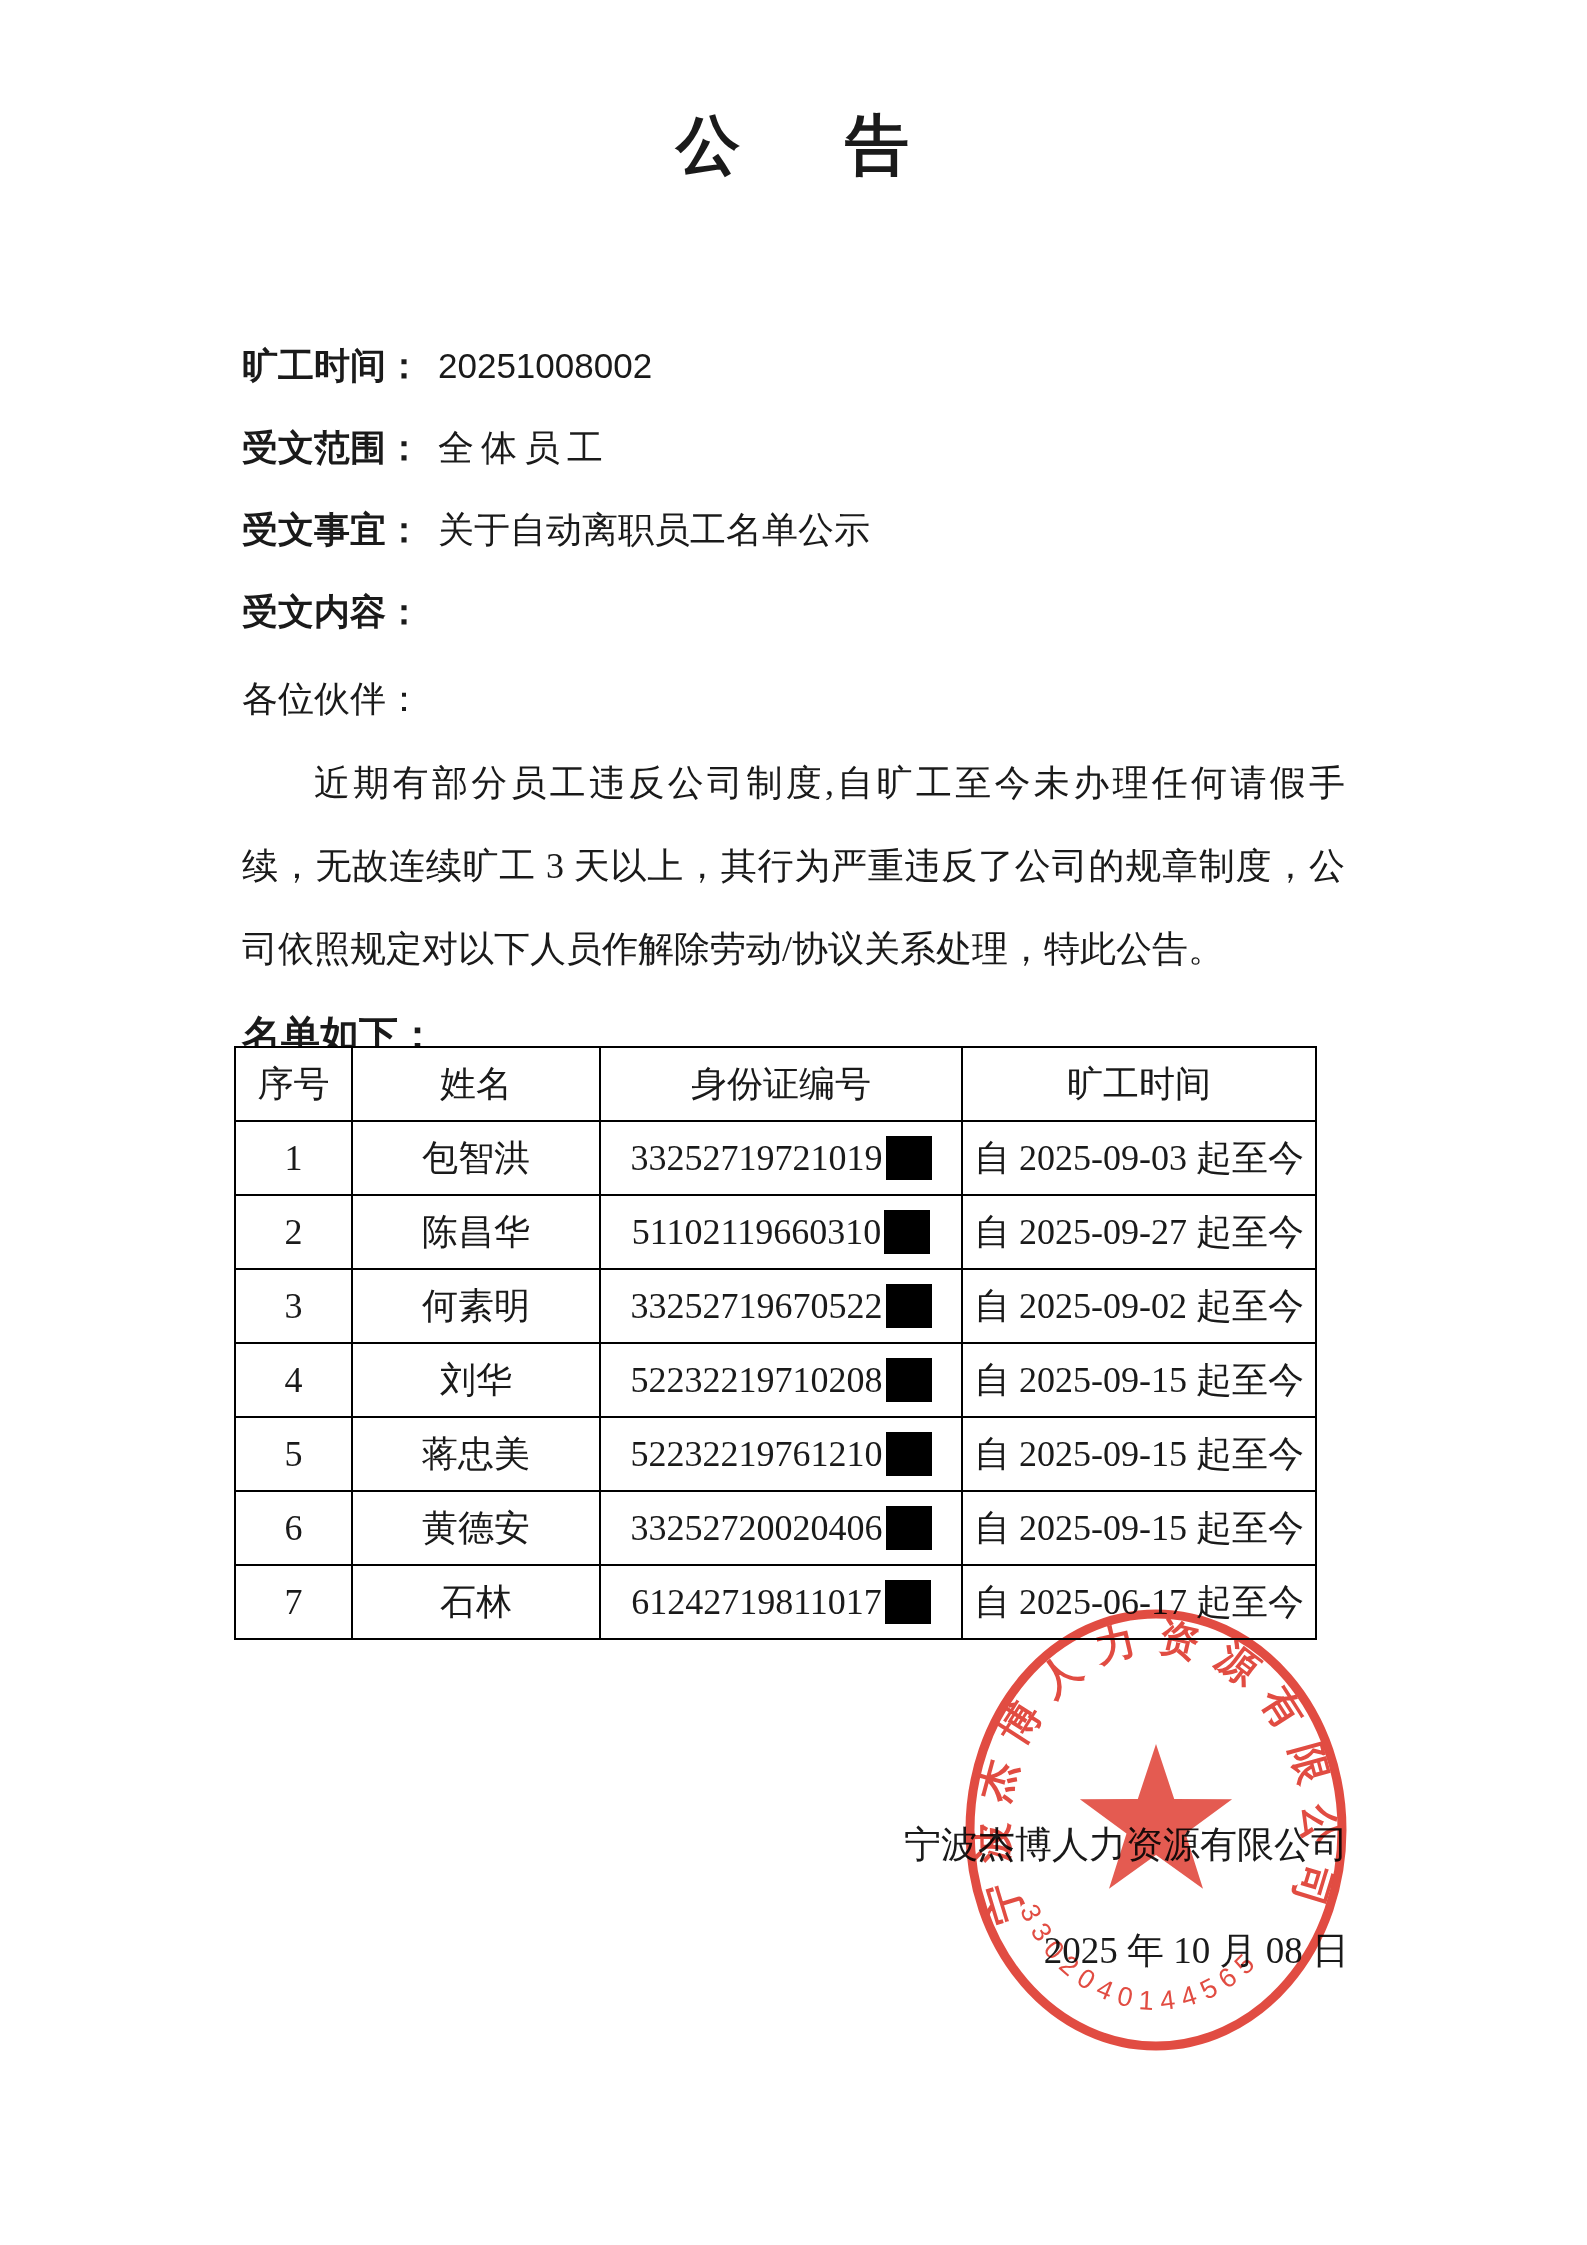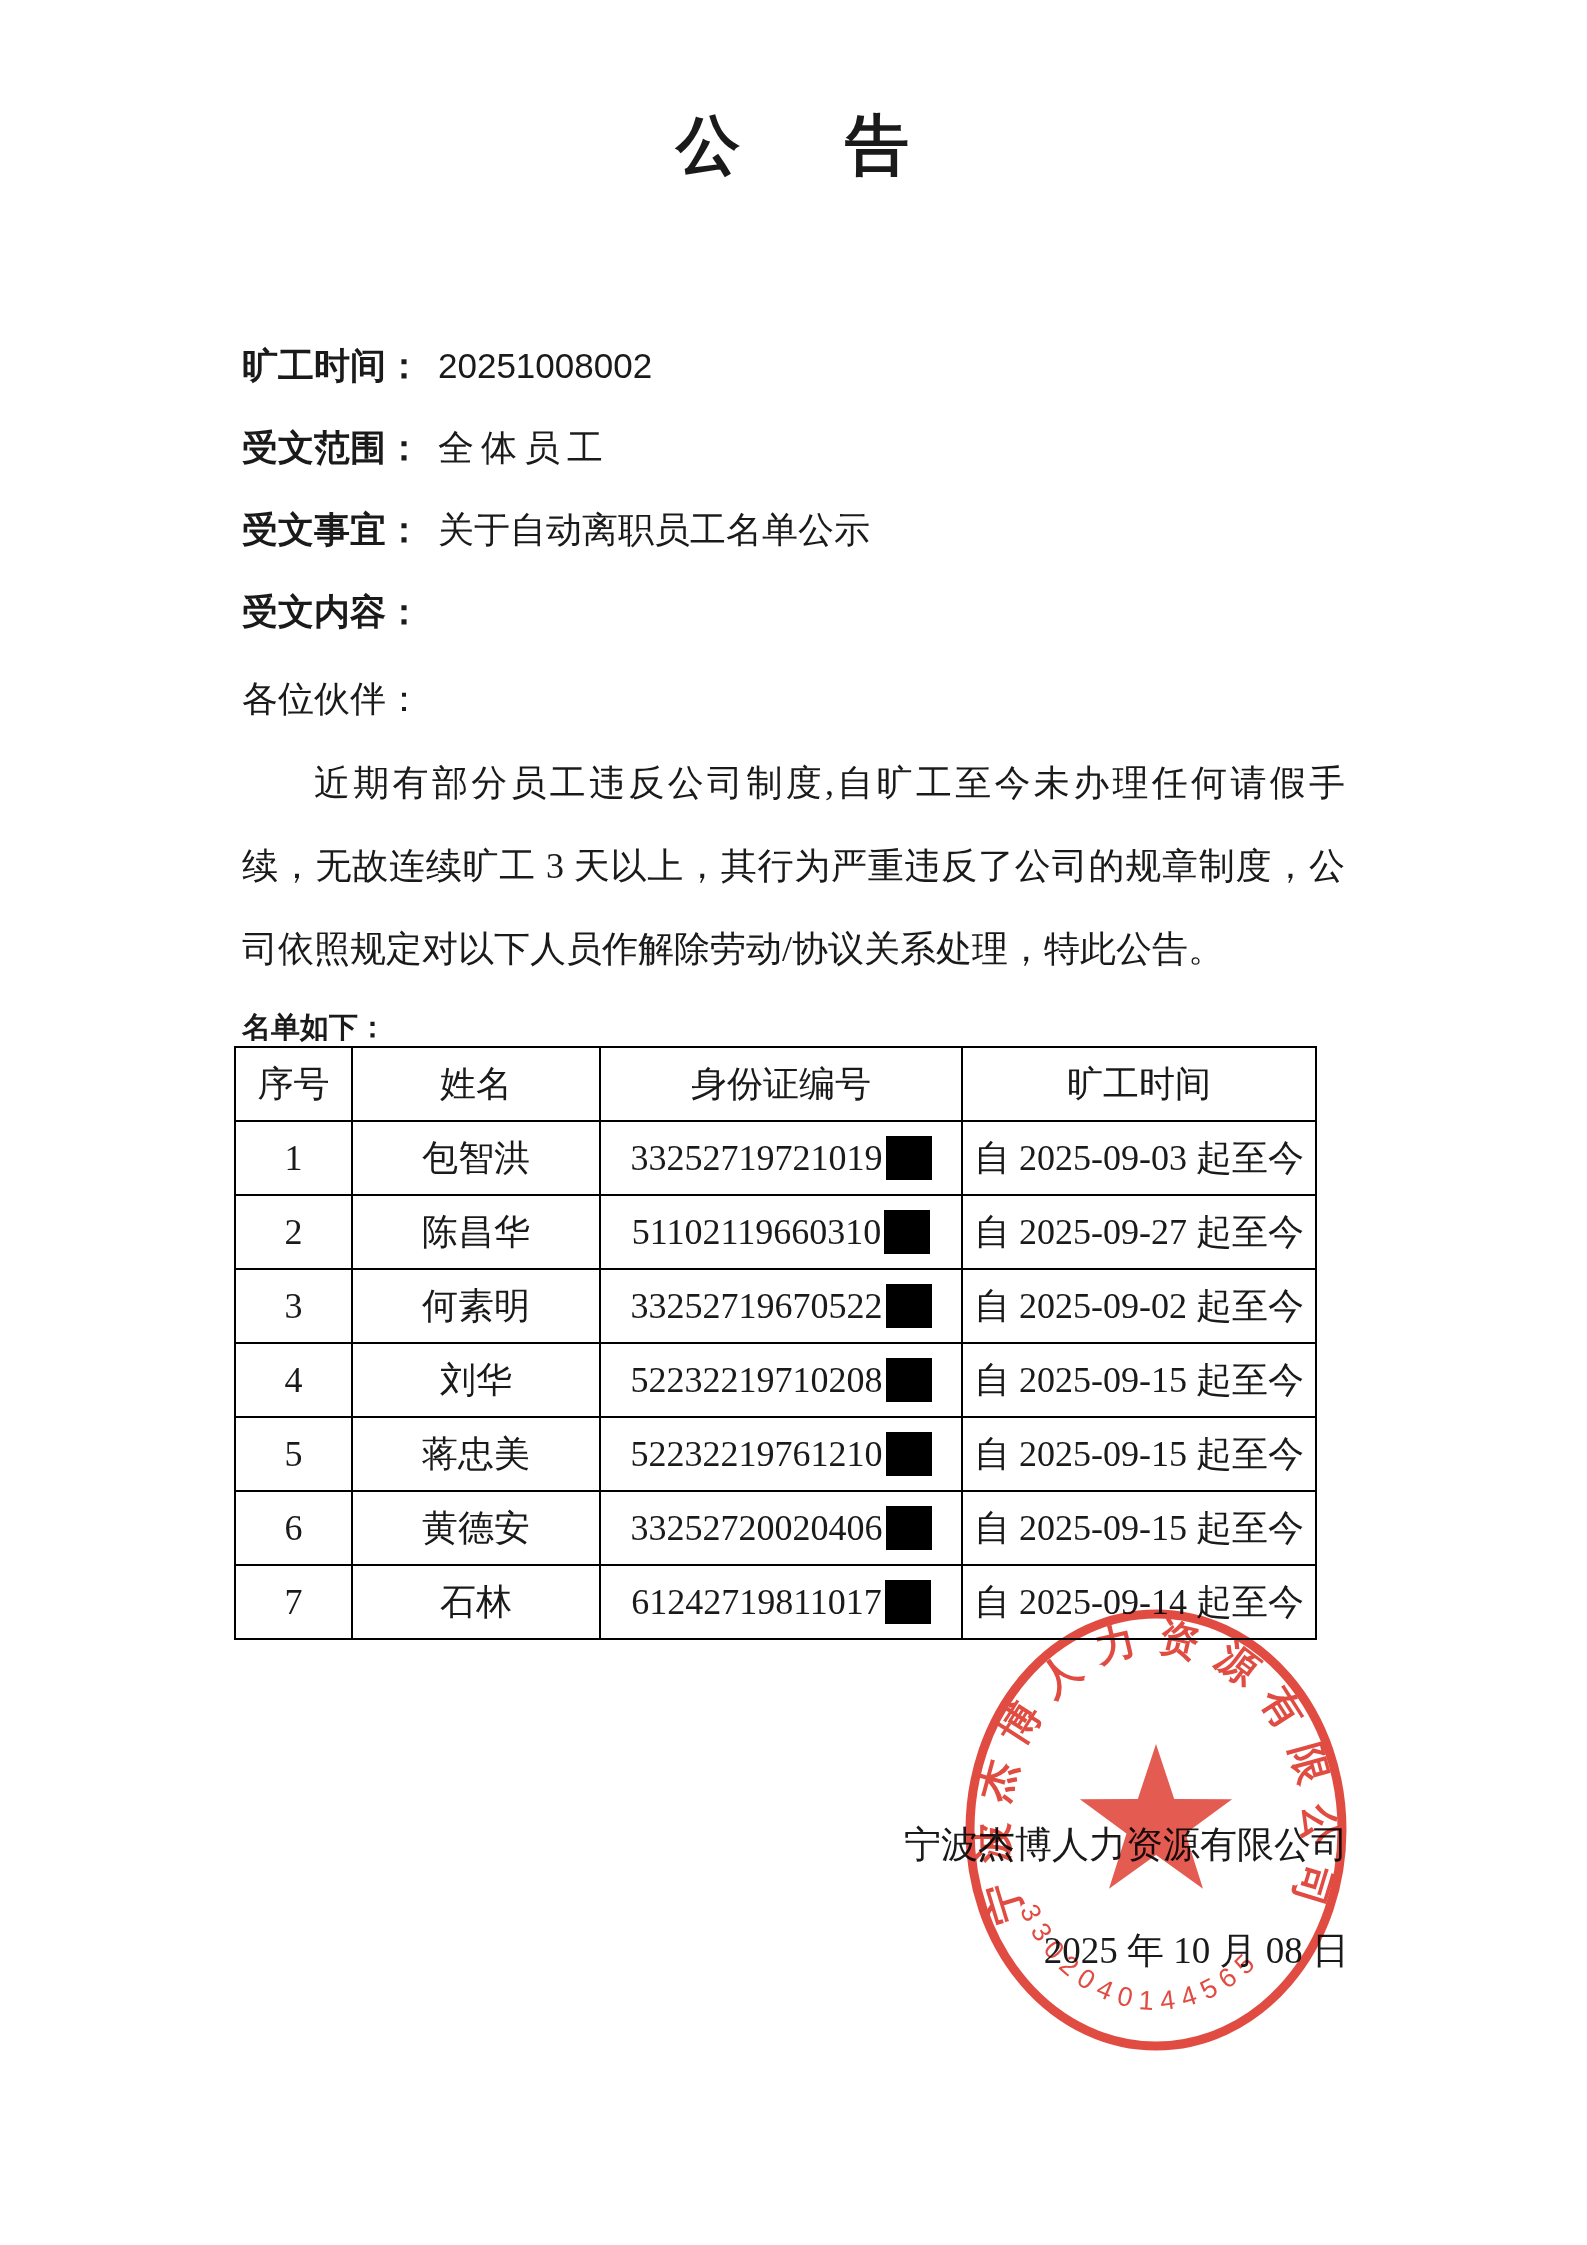--- a/index.html
+++ b/index.html
@@ -10,21 +10,21 @@
   .field-line{position:absolute;left:242px;height:48px;font-size:36px;white-space:nowrap;}
   .field-label{font-weight:700;}
   .field-value{margin-left:16px;}
   .v-sans{font-family:"Liberation Sans","DejaVu Sans",sans-serif;font-size:35px;}
   .v-spaced{letter-spacing:7px;}
   .salutation{position:absolute;left:242px;top:675px;font-size:36px;}
   .body-line{position:absolute;left:242px;width:1103px;font-size:36px;
              text-align:justify;text-align-last:justify;}
   .body-line.first{padding-left:72px;width:1031px;}
   .body-line.last{text-align:right;text-align-last:left;}
-  .list-intro{position:absolute;left:242px;top:1008px;font-size:29px;font-weight:700;}
+  .list-intro{position:absolute;left:242px;top:1008px;font-size:39px;font-weight:700;}
   table.roster{position:absolute;left:234px;top:1046px;border-collapse:collapse;
                table-layout:fixed;font-size:36px;background:#fff;}
   table.roster td,table.roster th{border:2px solid #000;text-align:center;vertical-align:middle;
                height:72px;font-weight:400;padding:0;overflow:hidden;}
   td.cell-top{vertical-align:top;padding-top:5px;}
   .id-box{display:inline-block;width:46px;height:44px;background:#000;
           vertical-align:-10px;margin-left:3px;}
   .sig-company{position:absolute;top:1820px;right:239px;font-size:37px;z-index:2;white-space:nowrap;}
   .sig-date{position:absolute;top:1926px;right:238px;font-size:37px;z-index:2;white-space:nowrap;text-align:center;}
   .stamp{position:absolute;left:950px;top:1600px;z-index:5;mix-blend-mode:multiply;opacity:.88;}
@@ -103,21 +103,21 @@
         <tr>
           <td>6</td>
           <td>黄德安</td>
           <td><span>33252720020406</span><span class="id-box"></span></td>
           <td>自 2025-09-15 起至今</td>
         </tr>
         <tr>
           <td>7</td>
           <td>石林</td>
           <td><span>61242719811017</span><span class="id-box"></span></td>
-          <td class="cell-top">自 2025-09-14 起至今</td>
+          <td class="cell-top">自 2025-06-17 起至今</td>
         </tr>
       </tbody>
   </table>
 
   <div class="sig-company">宁波杰博人力资源有限公司</div>
   <div class="sig-date">2025 年 10 月 08 日</div>
 
   <svg class="stamp" width="412" height="464" viewBox="0 0 412 464">
     <defs>
       <path id="arc-top" d="M 86.2 337.2 A 150 178 0 1 1 325.8 337.2" fill="none"></path>

